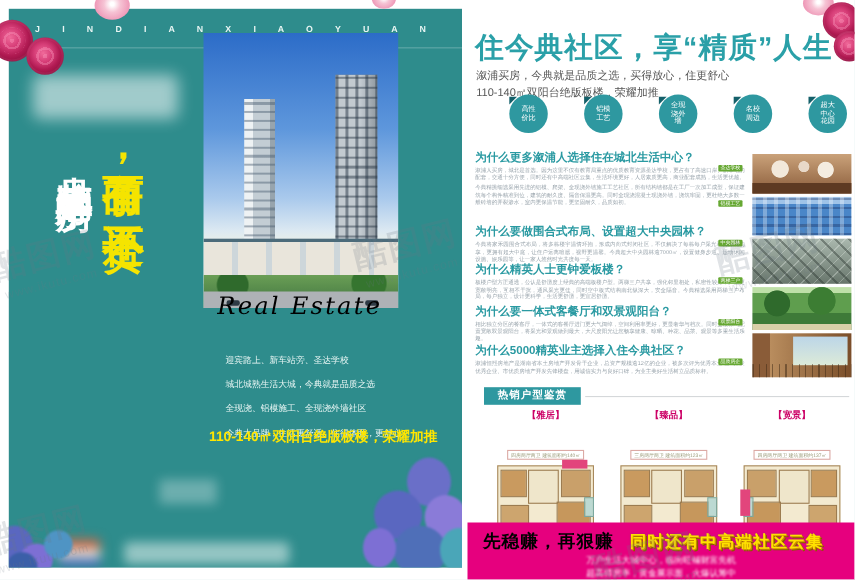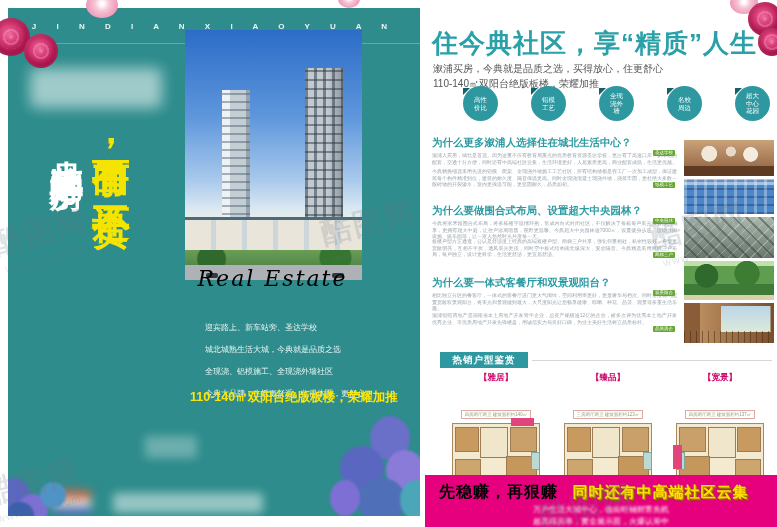--- a/index.html
+++ b/index.html
@@ -236,29 +236,31 @@
     <div class="section" style="top:32px;">
       <span class="chip" style="top:14px;">铝模工艺</span>
       <p>今典精挑细选采用先进的铝模、爬架、全现浇外墙施工工艺社区，所有结构墙都是在工厂一次加工成型，保证建筑每个构件精准到位，建筑的耐久度、隔音保温更高。同时全现浇混凝土现浇外墙，浇筑牢固，更杜绝大多数一般砖墙的开裂渗水，室内更保温节能，更坚固耐久，品质如初。</p>
     </div>
     <div class="section" style="top:68px;">
       <h3>为什么要做围合式布局、设置超大中央园林？</h3>
       <span class="chip" style="top:14px;">中央园林</span>
       <p>今典将家禾园围合式布局，将多栋楼宇温情环抱，形成内向式封闭社区，不仅解决了每栋每户采光和资源的均享，更拥有超大中庭，让住户远离喧嚣，视野更温馨。今典超大中央园林逾7000㎡，设置健身步道、运动休闲设施、娱乐园等，让一家人悠然时光共度每一天。</p>
     </div>
     <div class="section" style="top:102px;">
+      <h3>为什么精英人士更钟爱板楼？</h3>
       <span class="chip" style="top:14px;">两梯三户</span>
       <p>板楼户型方正通透，公认是舒适度上经典的高端板楼户型。两梯三户共享，强化邻里相处，私密性较好，户型更宽敞明亮，互相不干扰，通风采光更佳，同时空中板式结构南北纵深大，安全隔音。今典精选采用两梯三户布局，每户独立，设计更科学，生活更舒适，更宜居舒适。</p>
     </div>
     <div class="section" style="top:140px;">
       <h3>为什么要一体式客餐厅和双景观阳台？</h3>
       <span class="chip" style="top:14px;">双景阳台</span>
       <p>相比独立分区的餐客厅，一体式的客餐厅进门更大气阔绰，空间利用率更好，更显奢华与档次。同时全楼栋均配置宽敞双景观阳台，将采光和景观做到最大，大尺度阳光让您畅享健康、晾晒、种花、品茶、观景等多重生活乐趣。</p>
     </div>
     <div class="section" style="top:176px;">
+      <h3>为什么5000精英业主选择入住今典社区？</h3>
       <span class="chip" style="top:14px;">品质房企</span>
       <p>溆浦恒熙房地产是湖南省本土房地产开发骨干企业，总资产规模逾12亿的企业，被多次评为优秀本土地产开发优秀企业、市优质房地产开发先锋楼盘，用诚信实力与良好口碑，为业主美好生活树立品质标杆。</p>
     </div>
   </div>
 
   <div class="photos">
     <div class="ph ph-family"></div>
     <div class="ph ph-formwork"></div>
     <div class="ph ph-scaffold"></div>
     <div class="ph ph-garden"></div>

